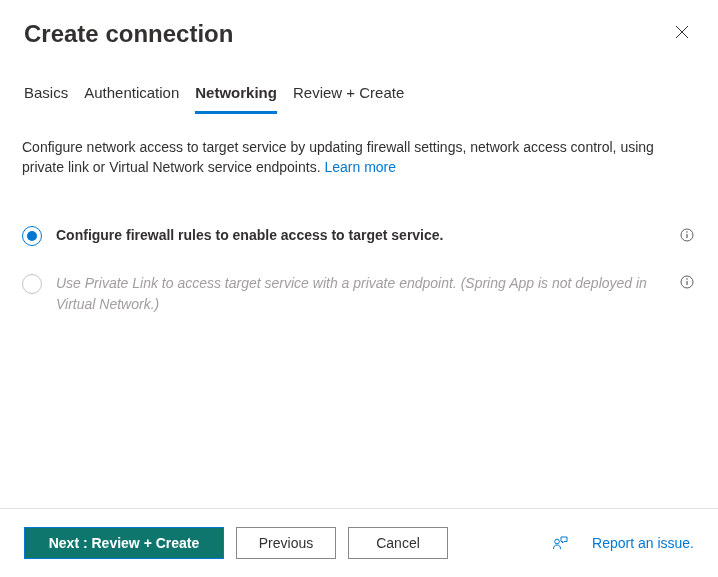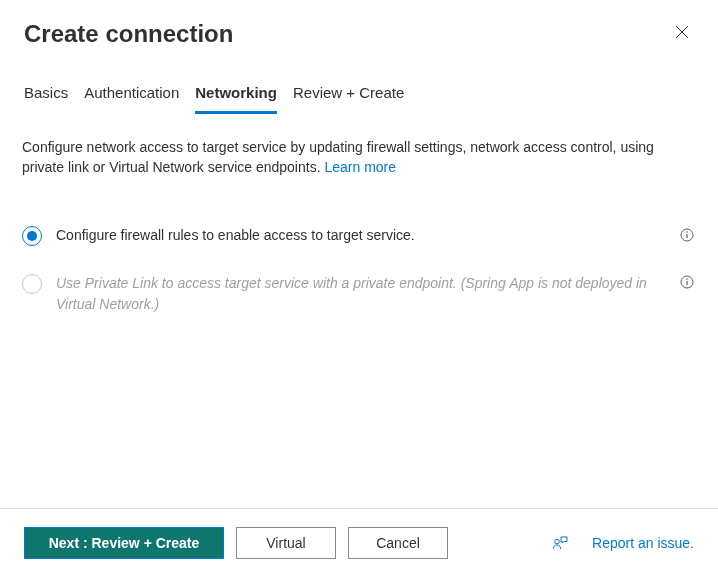--- a/index.html
+++ b/index.html
@@ -98,21 +98,21 @@
     .option-label {
       flex: 1;
       font-size: 14px;
       line-height: 1.45;
       color: #323130;
       display: flex;
       align-items: flex-start;
       gap: 8px;
     }
     .option-label.selected {
-      font-weight: 400;
+      font-weight: 700;
     }
     .option-label.disabled {
       color: #a19f9d;
       font-style: italic;
     }
     .option-text {
       flex: 1;
     }
     .info-icon {
       flex-shrink: 0;
@@ -217,21 +217,21 @@
           </svg>
       </span>
     </div>
 
 
   </div>
 </div>
 
 <div class="footer">
   <button class="btn primary">Next : Review + Create</button>
-  <button class="btn">Virtual</button>
+  <button class="btn">Previous</button>
   <button class="btn">Cancel</button>
   <a class="report-link">
     <svg width="16" height="16" viewBox="0 0 16 16">
       <circle cx="5" cy="6.5" r="2.3" fill="none" stroke="#0078d4" stroke-width="1"></circle>
       <path d="M1.5 14 C1.5 11, 3 10, 5 10 C7 10, 8.5 11, 8.5 14" fill="none" stroke="#0078d4" stroke-width="1"></path>
       <path d="M9 2 L15 2 L15 6.5 L12 6.5 L10.5 8 L10.5 6.5 L9 6.5 Z" fill="none" stroke="#0078d4" stroke-width="1"></path>
     </svg>
     <span>Report an issue.</span>
   </a>
 </div>

